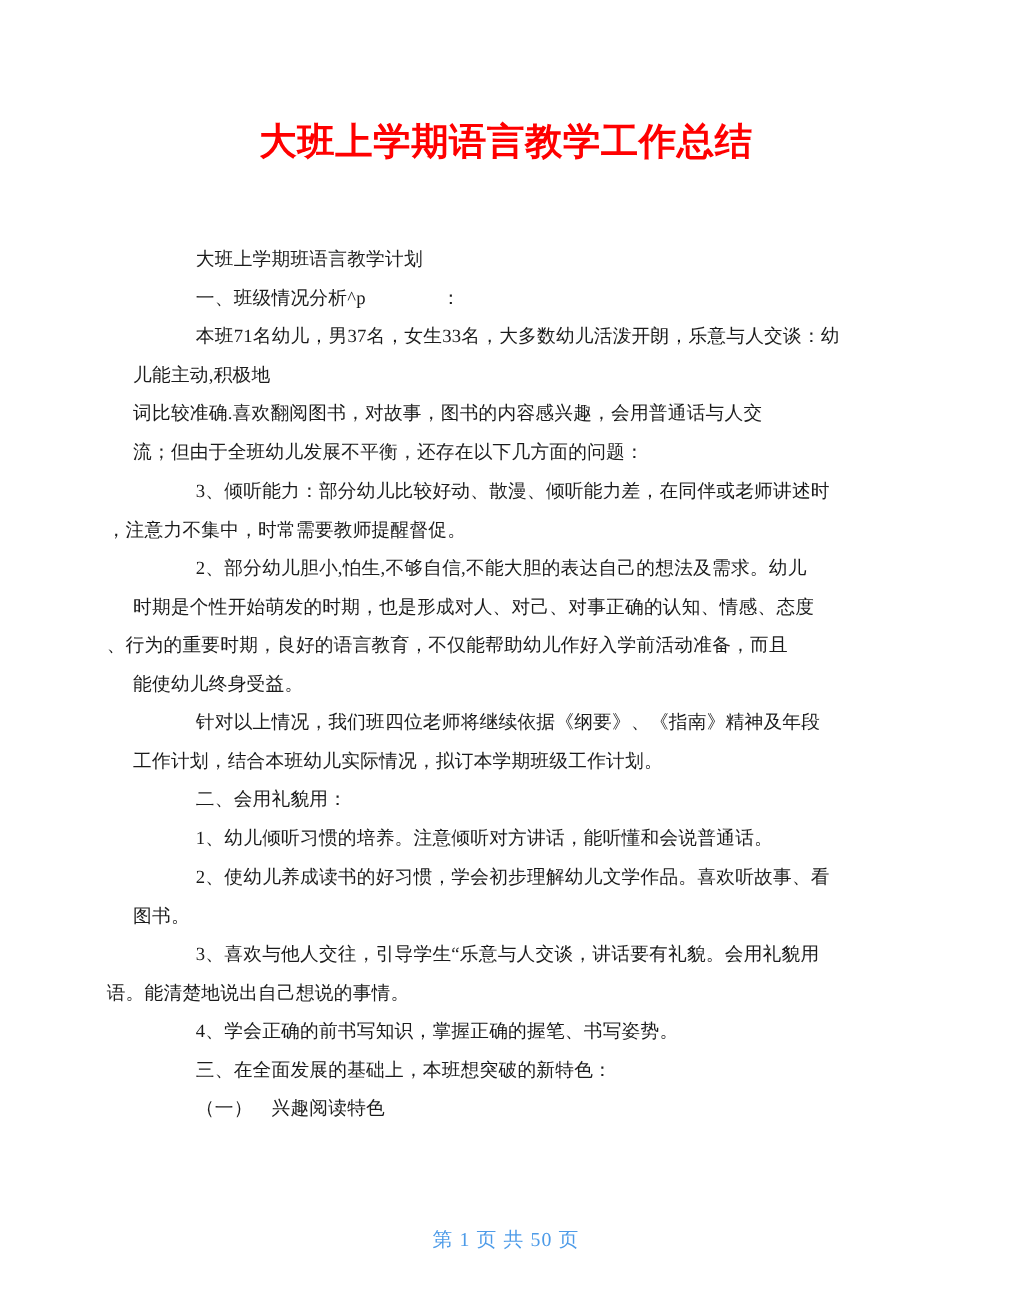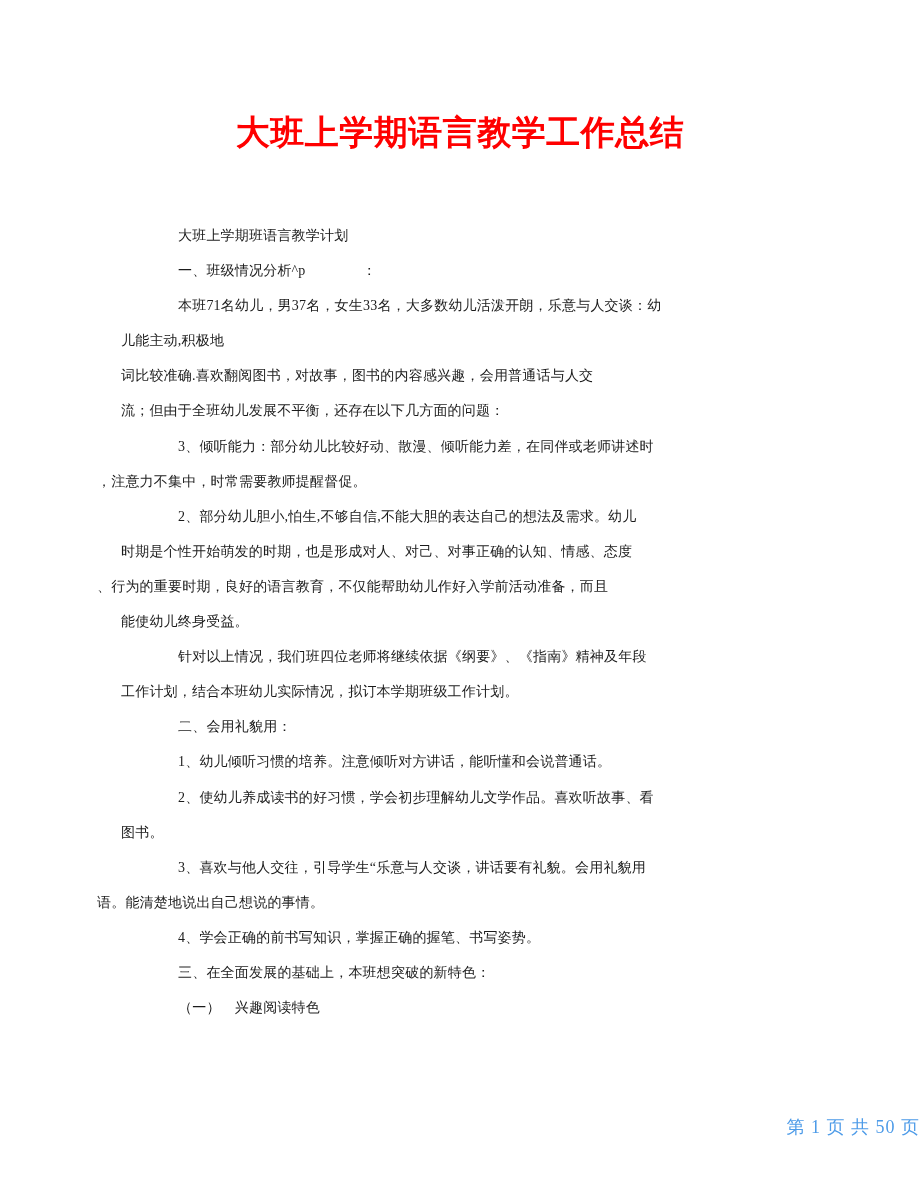--- a/index.html
+++ b/index.html
@@ -16,49 +16,49 @@
     inset: 0;
     background: #ffffff;
   }
   .doc-title {
     position: absolute;
     top: 112px;
     left: 0;
     right: 0;
     margin: 0;
     text-align: center;
-    font-family: Liberation Sans, sans-serif;
+    font-family: Liberation Mono, monospace;
     font-weight: bold;
     font-size: 34px;
     line-height: 40px;
     color: #ff0000;
     letter-spacing: 0.5px;
   }
   .content {
     position: absolute;
     top: 218px;
     left: 121px;
     right: 105px;
   }
   .line {
-    font-size: 14px;
+    font-size: 17px;
     line-height: 35.1px;
     height: 35.1px;
     color: #1b1b1b;
     white-space: pre;
     letter-spacing: 0.2px;
   }
   .ind  { text-indent: 57px; }
   .hang { margin-left: -24px; }
   .footer {
     position: absolute;
     top: 1116px;
     left: 0;
     right: 0;
-    text-align: right;
+    text-align: center;
     font-size: 18px;
     line-height: 22px;
     color: #4d9be8;
     letter-spacing: 1px;
   }
 </style>
 </head>
 <body>
 
 <div class="page">

